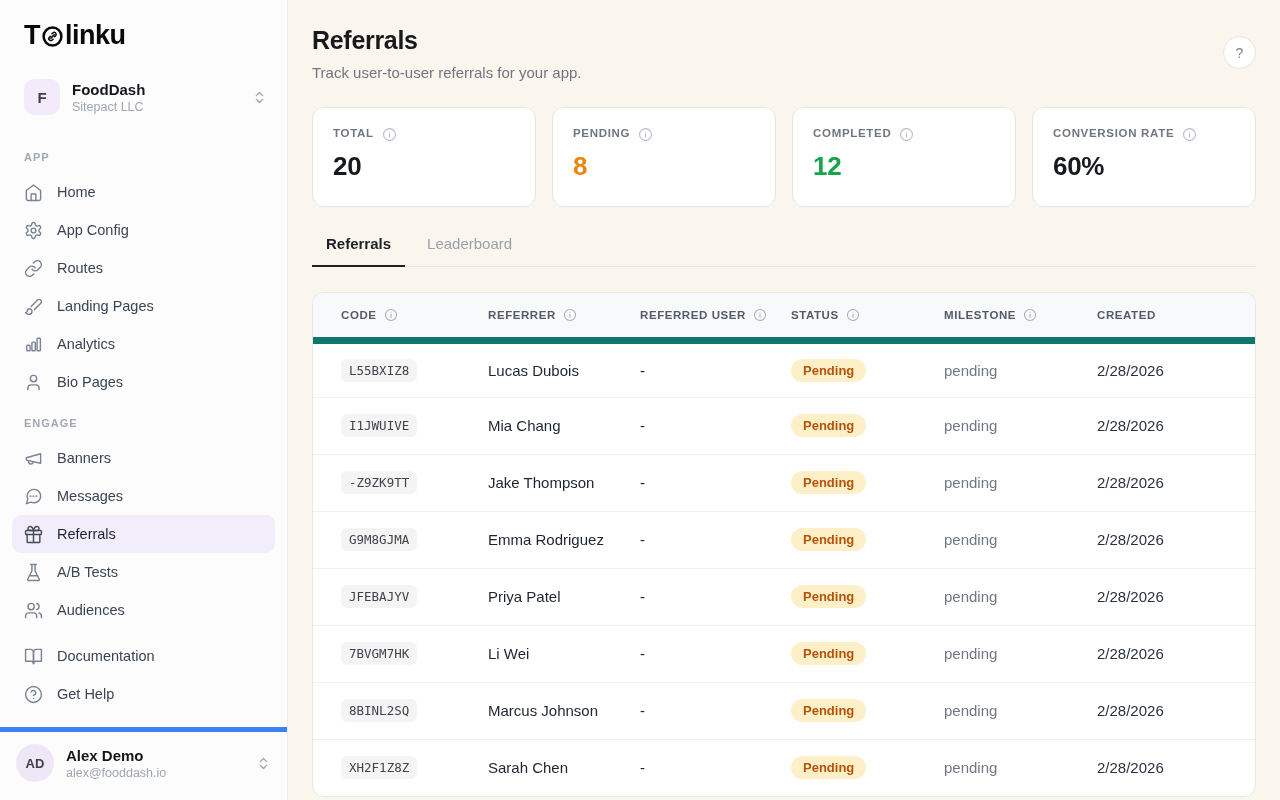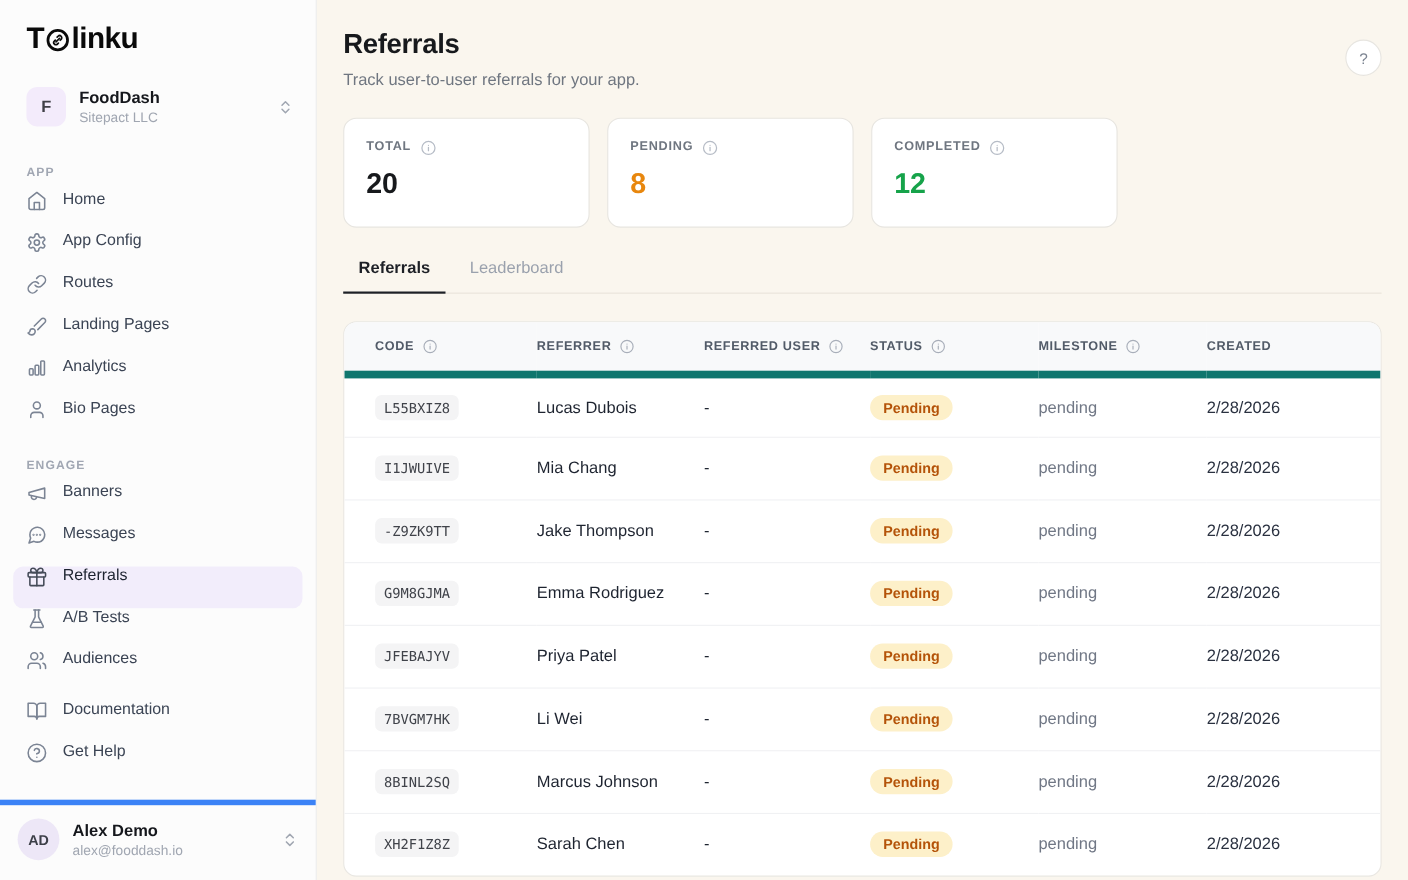--- a/index.html
+++ b/index.html
@@ -18,21 +18,21 @@
   .ws-avatar { width:36px; height:36px; border-radius:10px; background:#f3ebfb; color:#3f3f46;
                display:flex; align-items:center; justify-content:center; font-size:15px; font-weight:600; }
   .ws-meta { flex:1; min-width:0; }
   .ws-name { font-size:15px; font-weight:700; color:#15171c; line-height:1.2; }
   .ws-org { font-size:12.5px; color:#a0a6b1; margin-top:1px; }
   .chevrons { color:#a0a6b1; width:15px; height:15px; }
 
   .nav { flex:1; padding-top:14px; }
   .nav-section-label { font-size:11px; font-weight:600; letter-spacing:0.09em; color:#a1a7b3;
                        padding:0 24px; margin:16px 0 10px; }
-  .nav-item { display:flex; align-items:flex-start; gap:14px; height:38px; margin:0 12px;
+  .nav-item { display:flex; align-items:center; gap:14px; height:38px; margin:0 12px;
               padding:0 12px; border-radius:9px; cursor:pointer; color:#3b4454; }
   .nav-item .nv-ic { width:19px; height:19px; color:#7b8494; flex:none; }
   .nav-item span { font-size:14.5px; font-weight:500; }
   .nav-item.active { background:#f2edfb; color:#1d2330; }
   .nav-item.active .nv-ic { color:#454b58; }
 
   .side-footer { padding-bottom:0; }
   .side-user { border-top:5px solid #3b82f6; margin-top:14px; padding:12px 16px 18px;
                display:flex; align-items:center; gap:12px; cursor:pointer; }
   .u-avatar { width:38px; height:38px; border-radius:50%; background:#ede7f7; color:#3c3f48;
@@ -262,20 +262,31 @@
         <div class="stat-top">
           <span class="stat-label">COMPLETED</span>
           <svg class="info-ic" viewBox="0 0 24 24" fill="none" stroke="currentColor" stroke-width="1.8" stroke-linecap="round" stroke-linejoin="round">
             <circle cx="12" cy="12" r="9.5"></circle>
             <line x1="12" y1="16" x2="12" y2="11.3"></line>
             <line x1="12" y1="8.2" x2="12.01" y2="8.2"></line>
           </svg>
         </div>
         <div class="stat-value" style="color:#16a34a">12</div>
       </div>
+      <div class="stat-card">
+        <div class="stat-top">
+          <span class="stat-label">CONVERSION RATE</span>
+          <svg class="info-ic" viewBox="0 0 24 24" fill="none" stroke="currentColor" stroke-width="1.8" stroke-linecap="round" stroke-linejoin="round">
+            <circle cx="12" cy="12" r="9.5"></circle>
+            <line x1="12" y1="16" x2="12" y2="11.3"></line>
+            <line x1="12" y1="8.2" x2="12.01" y2="8.2"></line>
+          </svg>
+        </div>
+        <div class="stat-value" style="color:#17191c">60%</div>
+      </div>
     </section>
 
   <div class="tabs">
       <button class="tab active">Referrals</button>
       <button class="tab">Leaderboard</button>
     </div>
 
   <div class="table-wrap">
     <table>
       <colgroup>

